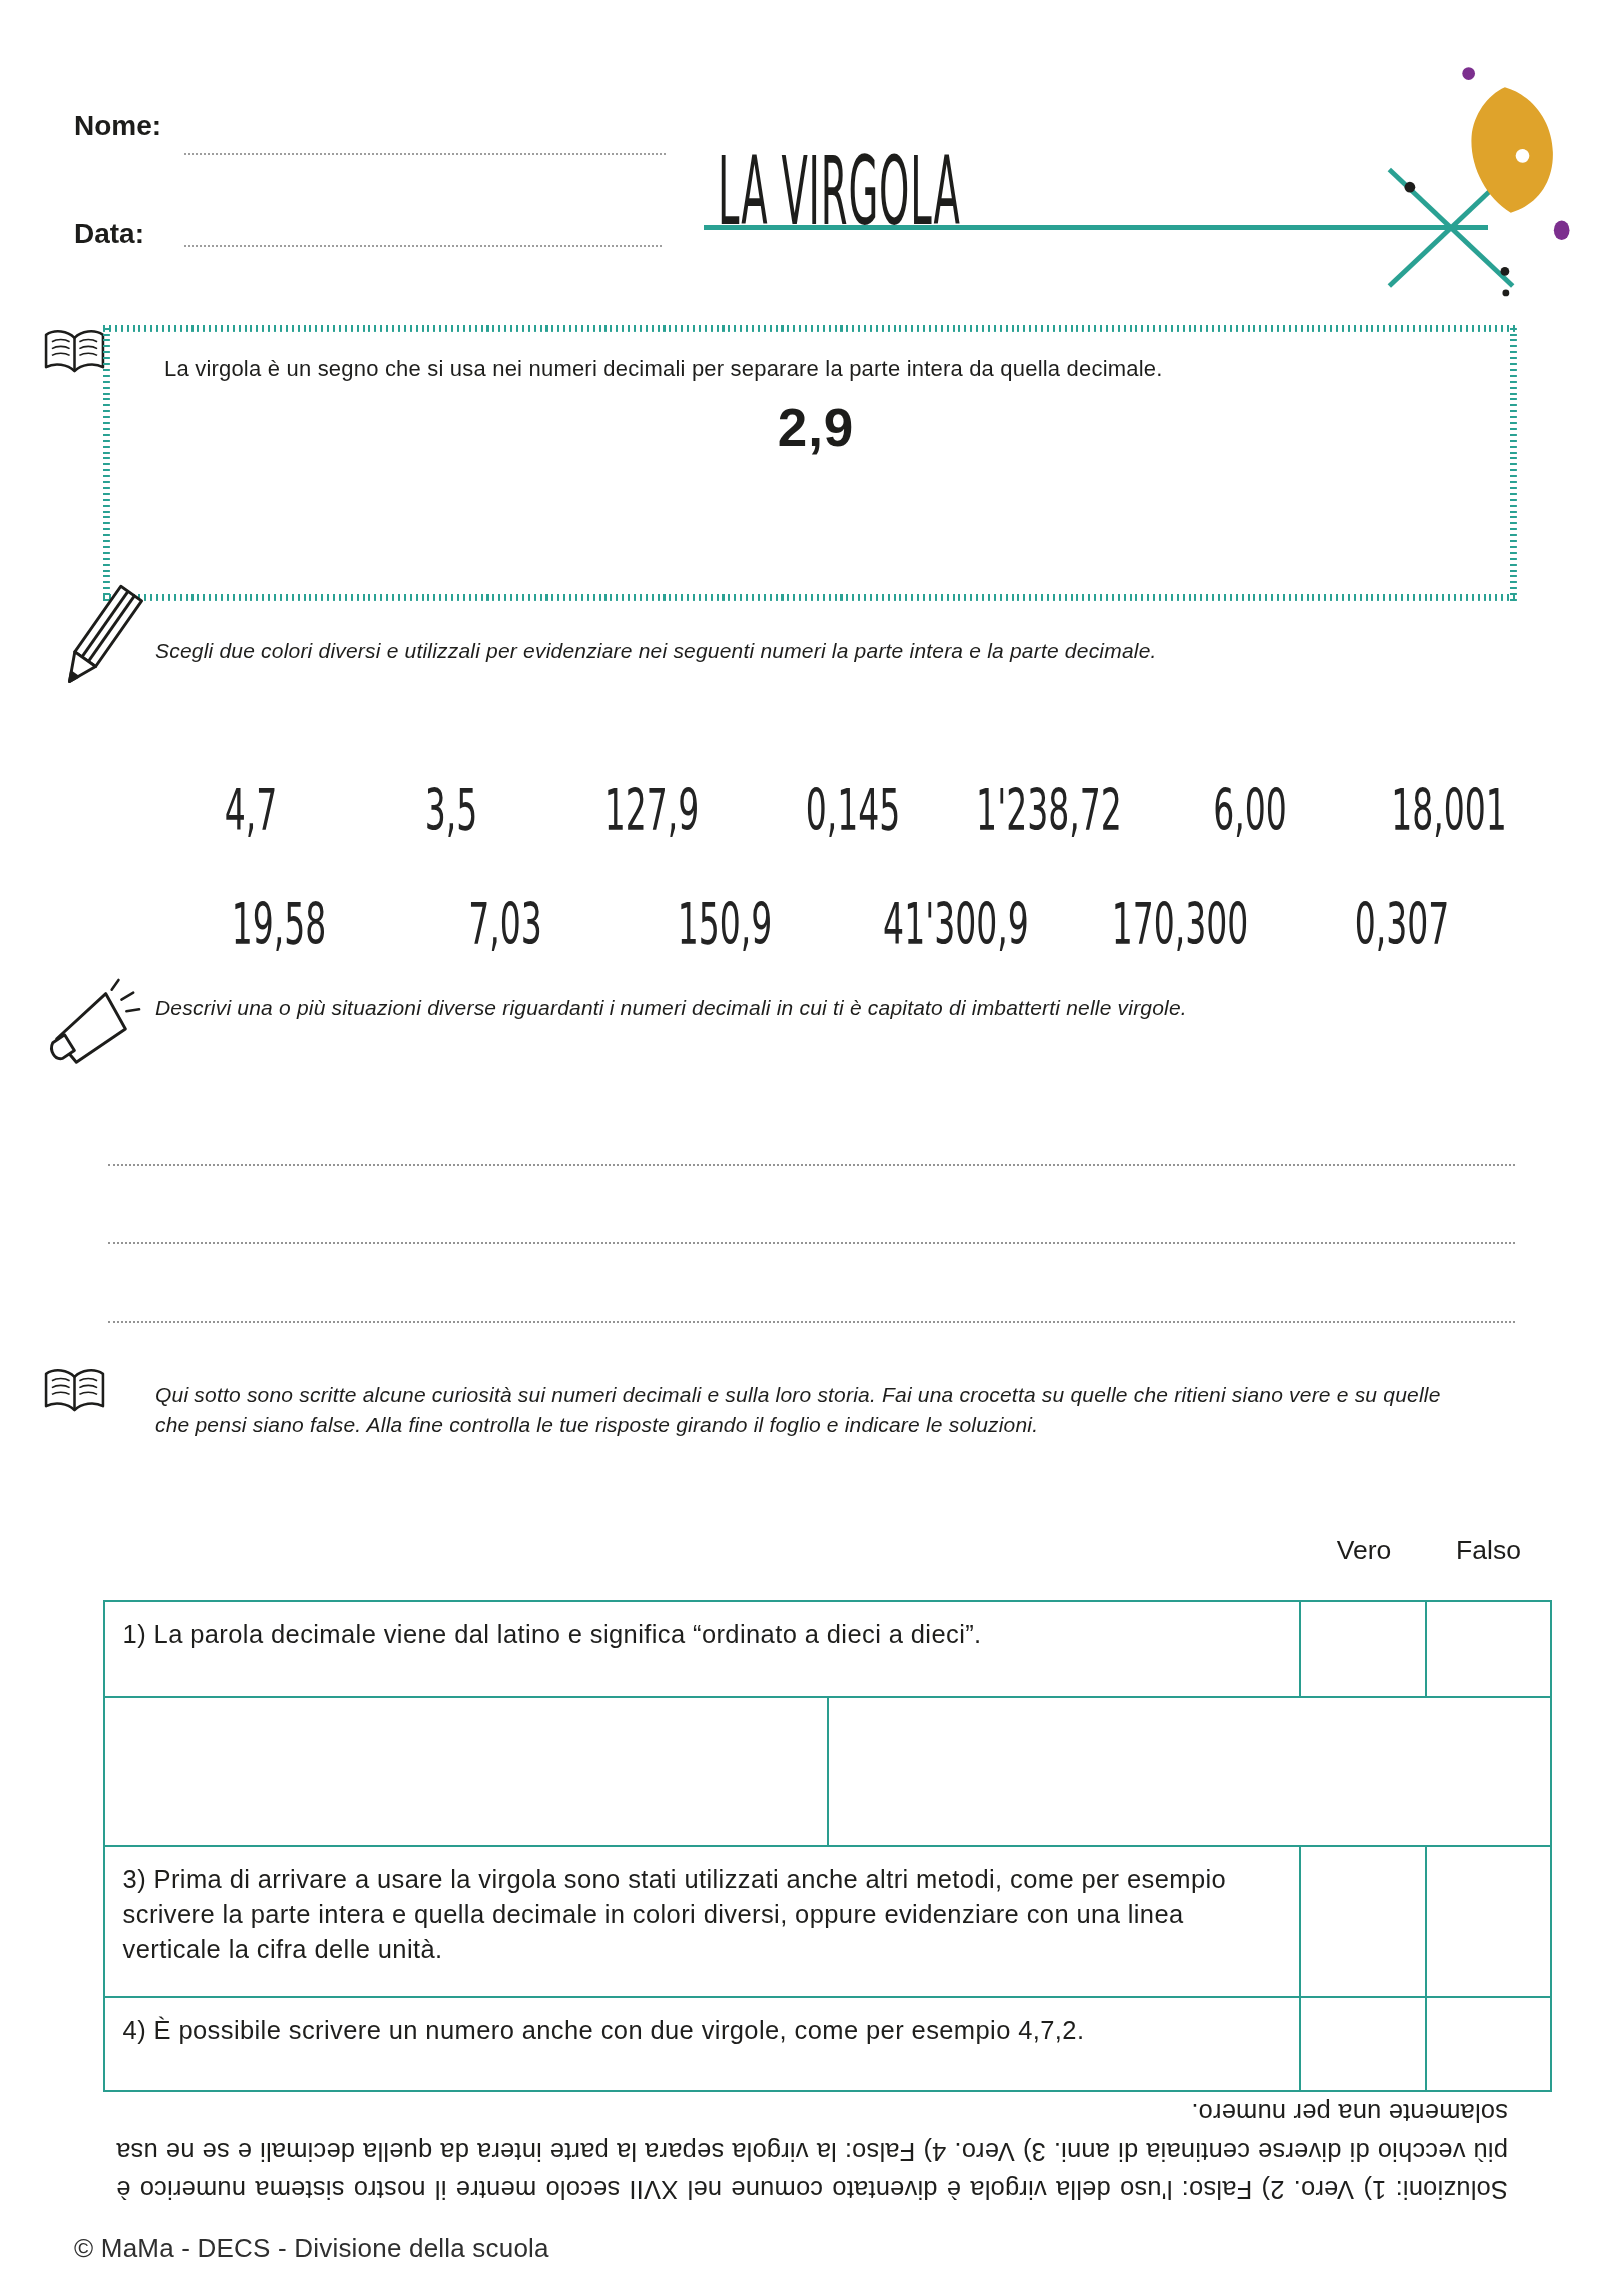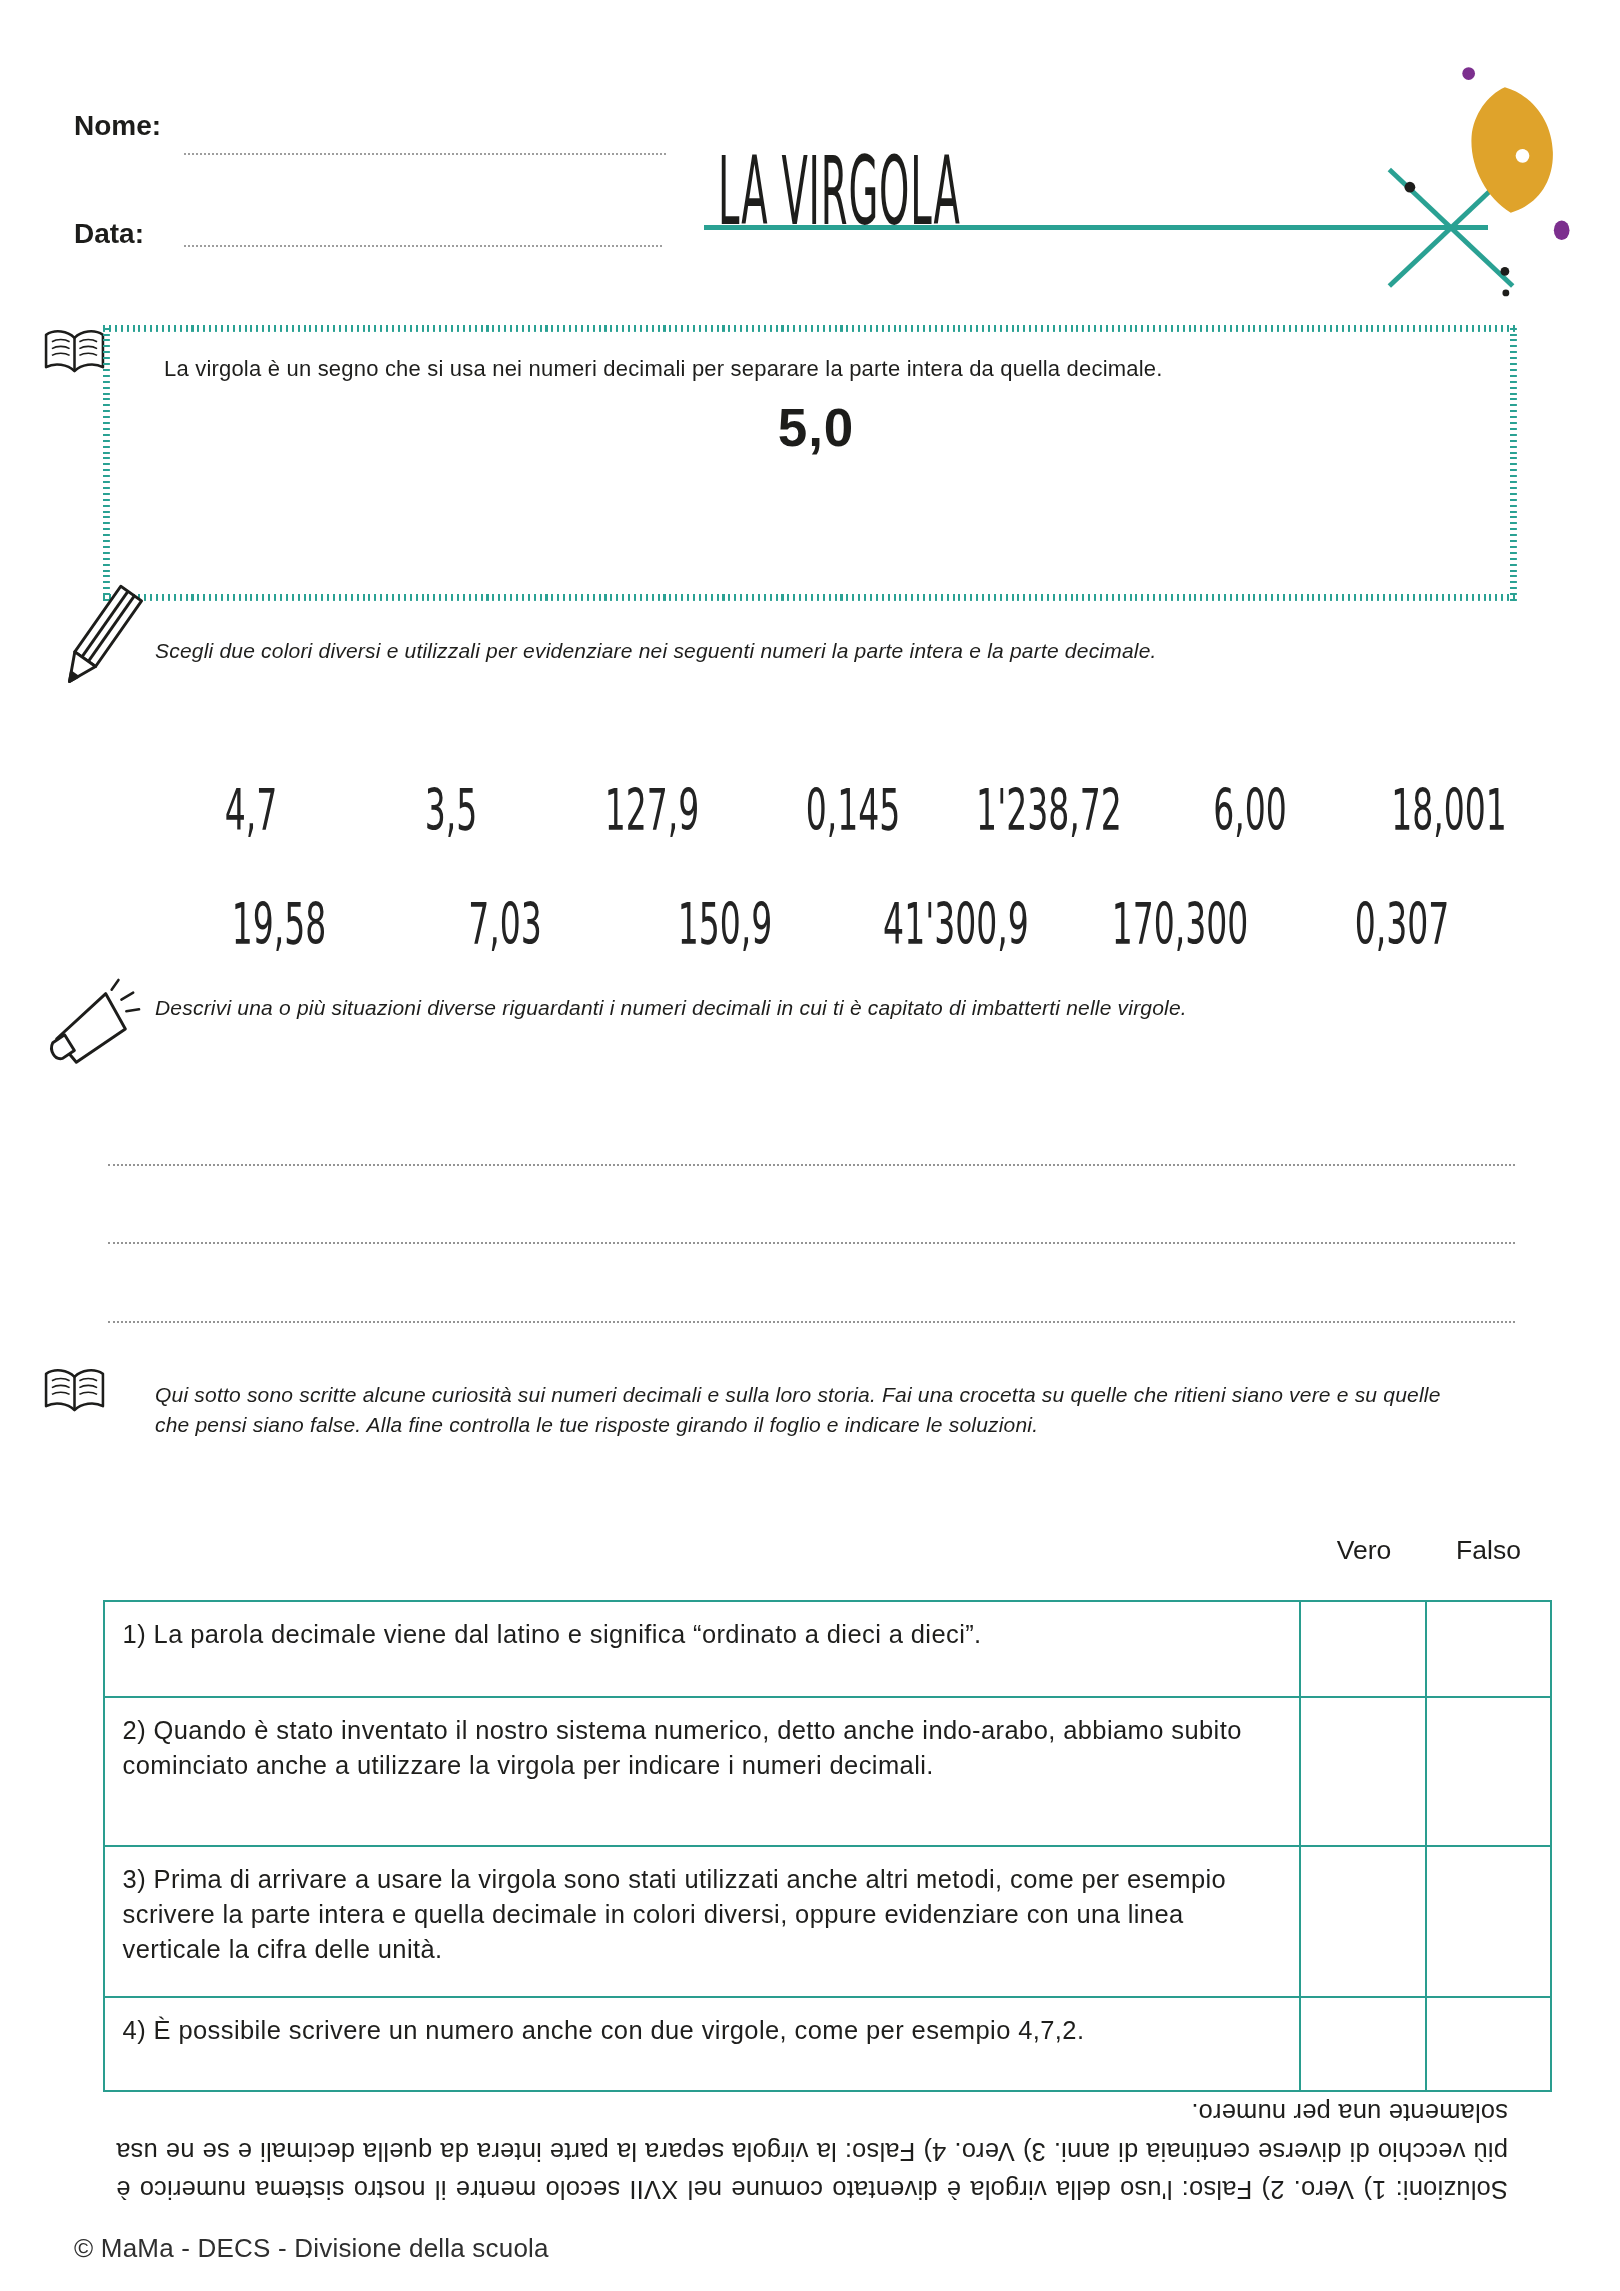--- a/index.html
+++ b/index.html
@@ -96,21 +96,21 @@
   </svg>
 
   <svg class="sec-icon" style="left:43px;top:327px;width:63px;height:51px;" viewBox="0 0 64 52">
     <path d="M3 8 C12 2 25 4 32 11 C39 4 52 2 61 8 L61 41 C52 36 39 38 32 45 C25 38 12 36 3 41 Z" fill="#fff" stroke="#1d1d1b" stroke-width="2.6" stroke-linejoin="round"></path>
     <line x1="32" y1="11" x2="32" y2="45" stroke="#1d1d1b" stroke-width="2.6"></line>
     <path d="M9 15 C14 12 22 12 27 15 M9 22 C14 19 22 19 27 22 M9 29 C14 26 22 26 27 29 M37 15 C42 12 50 12 55 15 M37 22 C42 19 50 19 55 22 M37 29 C42 26 50 26 55 29" fill="none" stroke="#1d1d1b" stroke-width="1.6"></path>
   </svg>
 
   <div class="infobox">
     <div class="body-text ib-text">La virgola è un segno che si usa nei numeri decimali per separare la parte intera da quella decimale.</div>
-    <div class="ib-num">5,0</div>
+    <div class="ib-num">2,9</div>
   </div>
 
   <svg class="sec-icon" style="left:47px;top:584px;width:98px;height:129px;" viewBox="0 0 100 132">
     <g transform="translate(14,-6) rotate(35 41 60)" fill="#ffffff" stroke="#1d1d1b" stroke-width="3" stroke-linejoin="round">
       <rect x="28" y="6" width="26" height="82"></rect>
       <line x1="37" y1="6" x2="37" y2="88"></line>
       <line x1="45" y1="6" x2="45" y2="88"></line>
       <path d="M28 88 L41 116 L54 88 Z"></path>
       <path d="M37 107 L41 116 L45 107 Z" fill="#1d1d1b"></path>
     </g>
@@ -158,21 +158,20 @@
   <div class="vf-label" style="left:1302px;width:124px;">Vero</div>
   <div class="vf-label" style="left:1426px;width:125px;">Falso</div>
 
   <div class="quiz-table">
     <div class="q-row r1">
       <div class="q-text">1) La parola decimale viene dal latino e significa “ordinato a dieci a dieci”.</div>
       <div class="q-cell vero"></div>
       <div class="q-cell"></div>
     </div>
     <div class="q-row r2">
-      <div class="q-text">2) Quando è stato inventato il nostro sistema numerico, detto anche indo-arabo, abbiamo subito cominciato anche a utilizzare la virgola per indicare i numeri decimali.</div>
       <div class="q-cell vero"></div>
       <div class="q-cell"></div>
     </div>
     <div class="q-row r3">
       <div class="q-text">3) Prima di arrivare a usare la virgola sono stati utilizzati anche altri metodi, come per esempio scrivere la parte intera e quella decimale in colori diversi, oppure evidenziare con una linea verticale la cifra delle unità.</div>
       <div class="q-cell vero"></div>
       <div class="q-cell"></div>
     </div>
     <div class="q-row r4">
       <div class="q-text">4) È possibile scrivere un numero anche con due virgole, come per esempio 4,7,2.</div>

